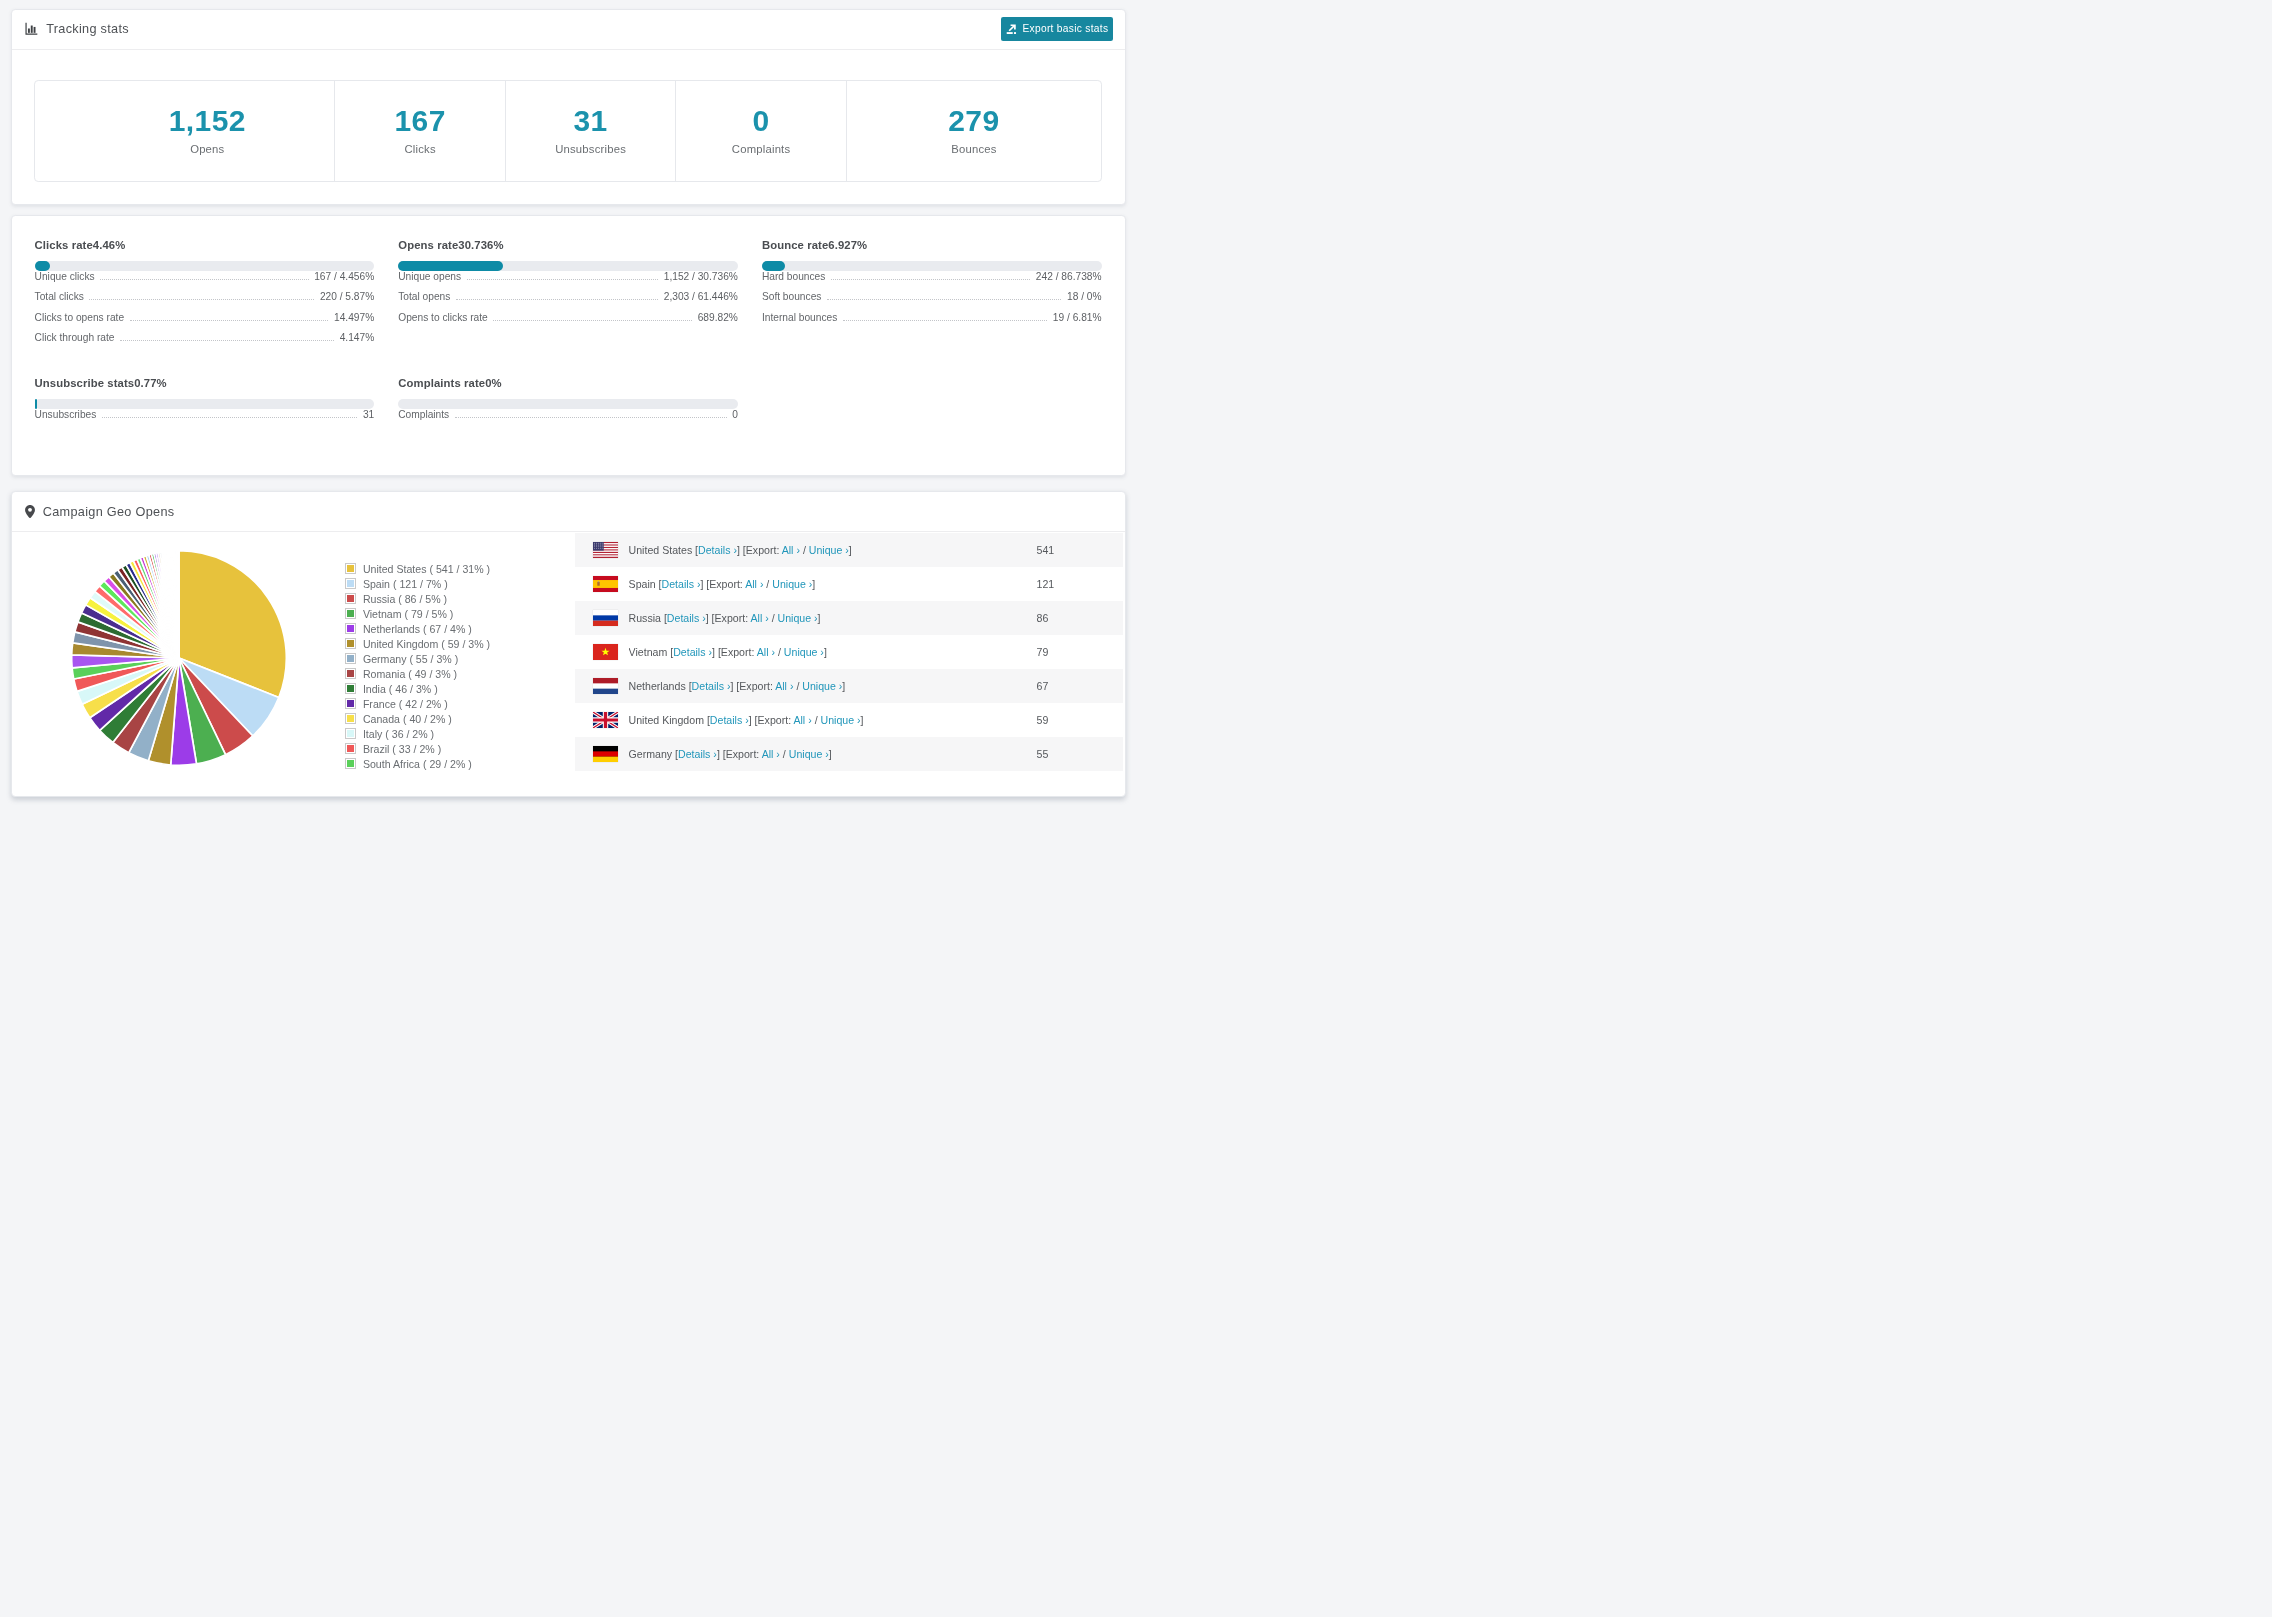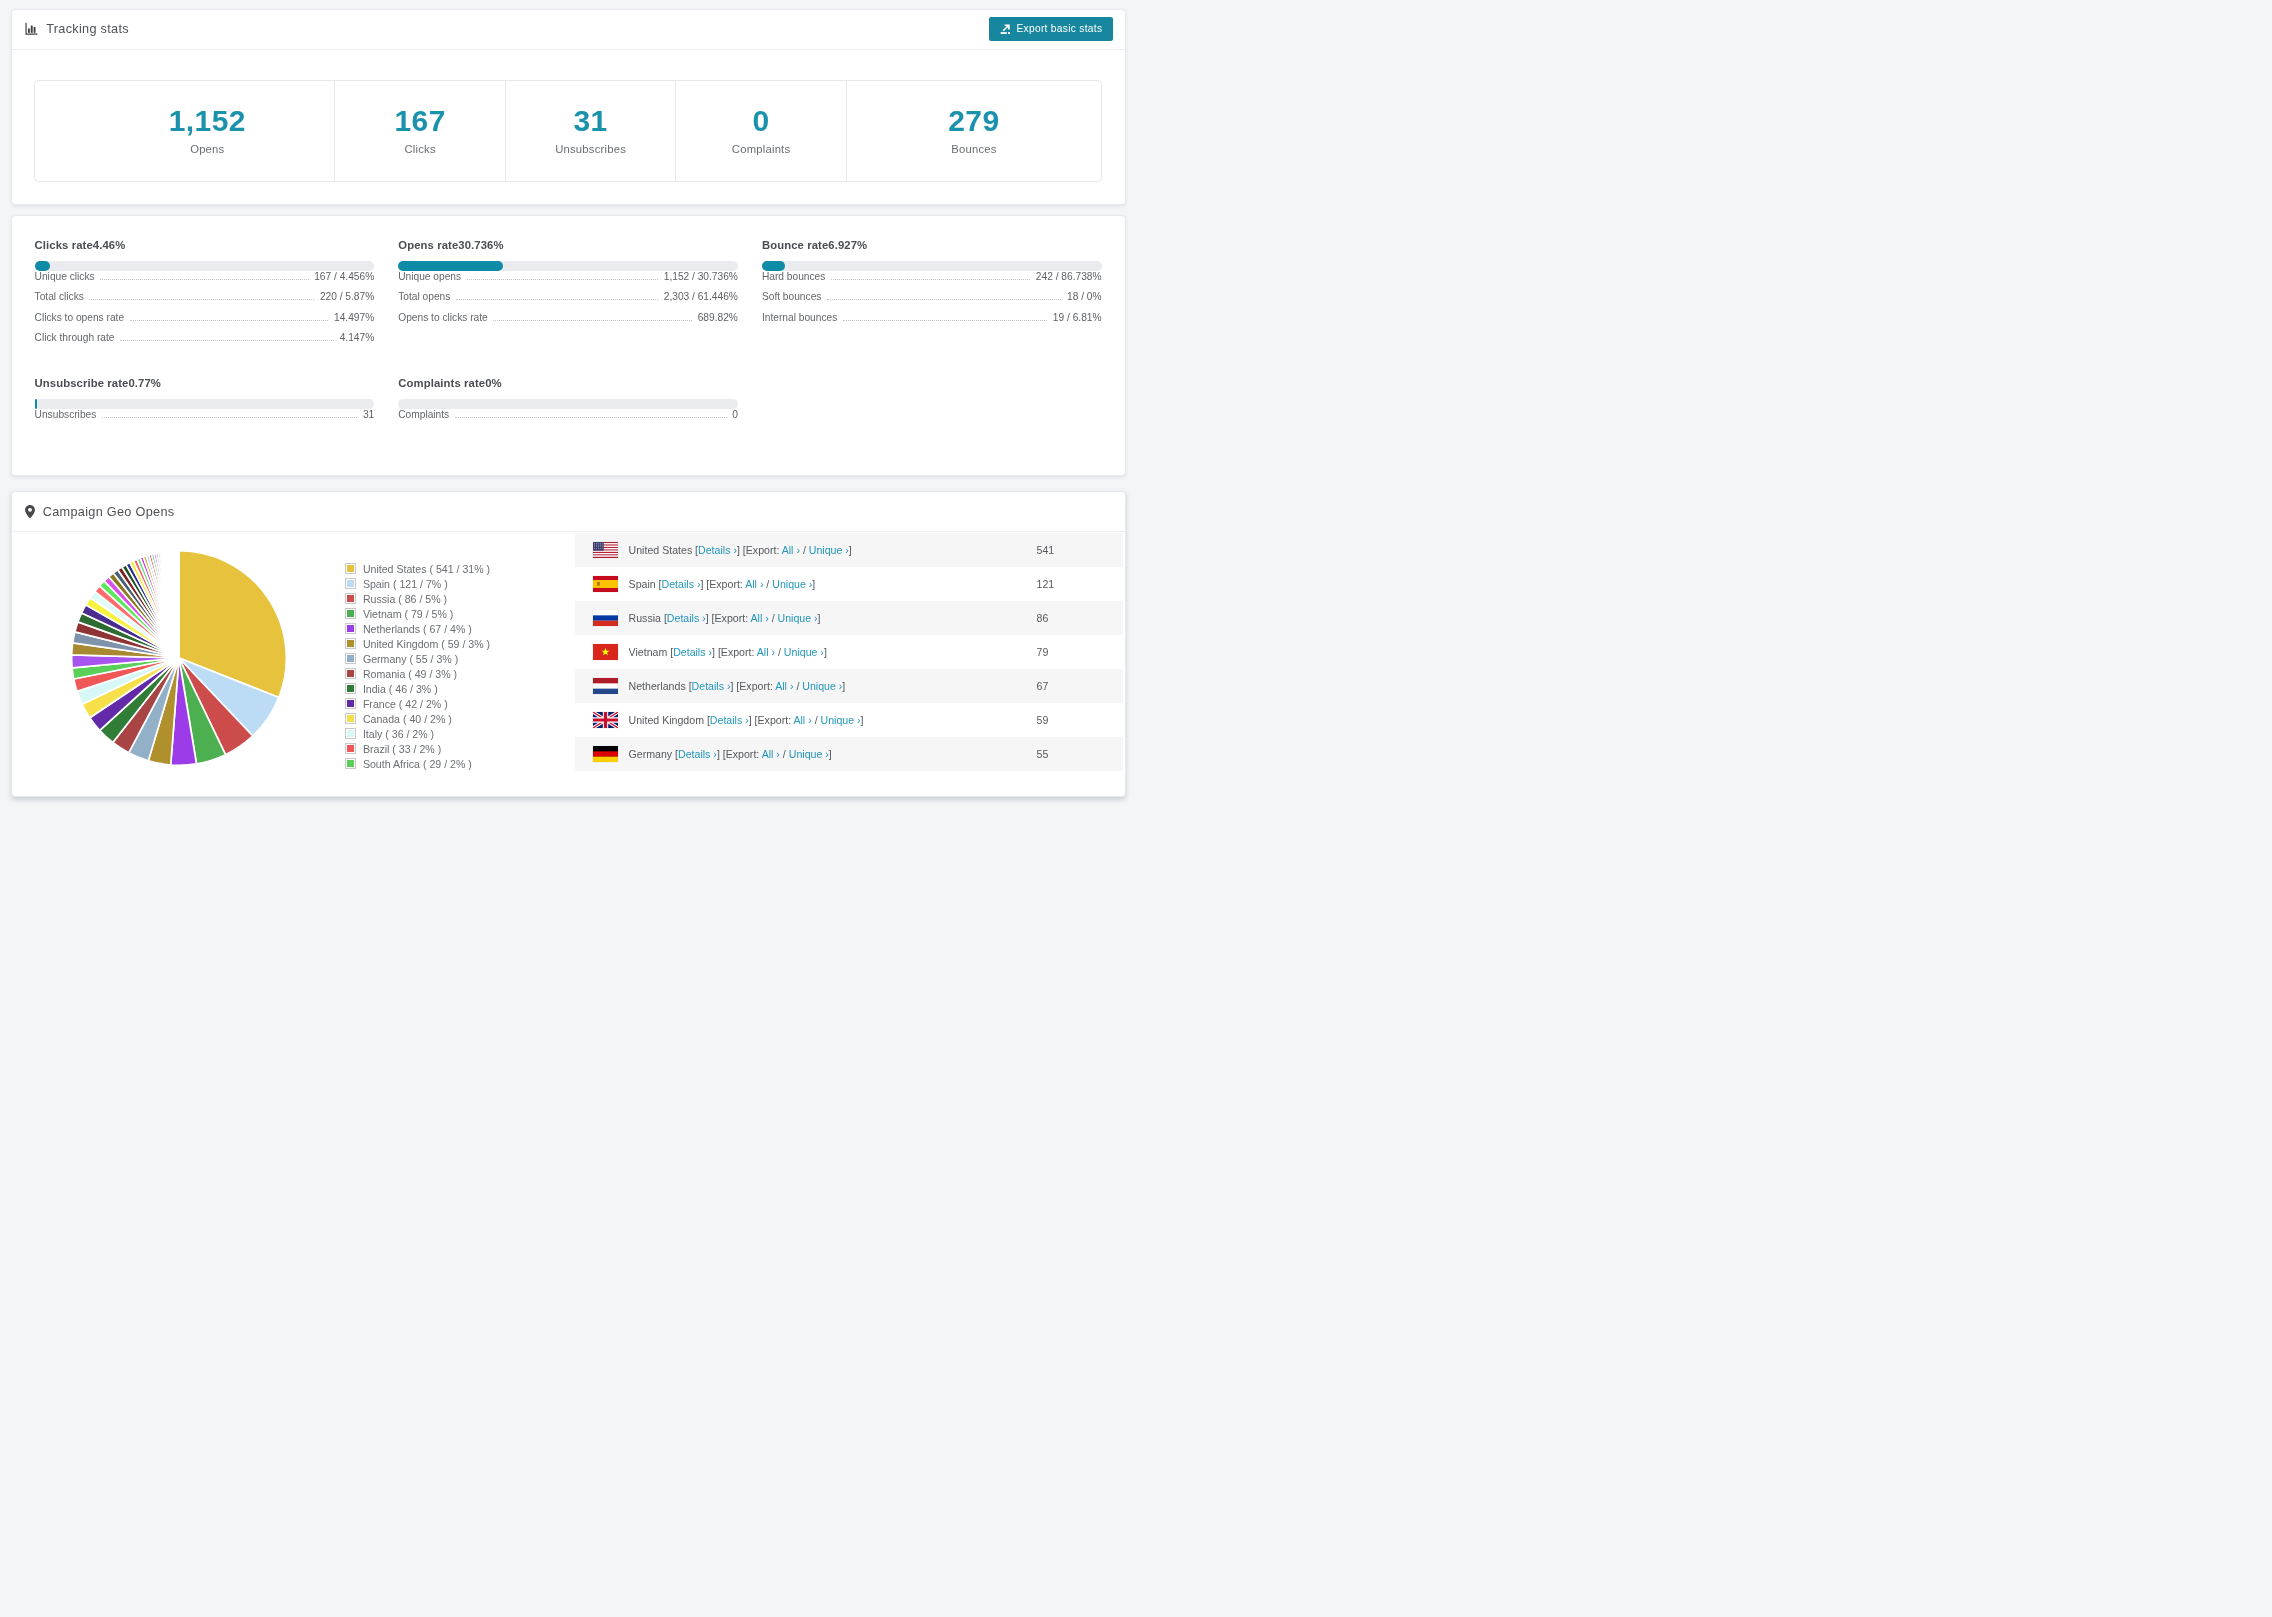--- a/index.html
+++ b/index.html
@@ -23,21 +23,21 @@
     position:relative;height:39px;border-bottom:0.7px solid #ededef;
     display:flex;align-items:center;padding:0 13.4px;gap:7.8px;
   }
   .hdr-title{font-size:12.7px;color:#4e5155;letter-spacing:0.3px}
   .hdr-icon{display:flex;align-items:center}
 
   .export-btn{
     position:absolute;right:11.3px;top:7px;height:24px;
     display:flex;align-items:center;gap:5.6px;
     background:#17879f;color:#fff;border:none;border-radius:2.1px;
-    font-size:10.2px;padding:0 11px;font-family:inherit;letter-spacing:0.3px;cursor:pointer;
+    font-size:10.2px;padding:0 5px;font-family:inherit;letter-spacing:0.3px;cursor:pointer;
   }
 
   
   .stats-box{
     position:absolute;left:22.6px;right:22.6px;top:70px;height:100px;
     border:0.7px solid #e6e8ec;border-radius:4.2px;display:flex;background:#fff;padding-left:45px;
   }
   .stat-cell{
     display:flex;flex-direction:column;align-items:center;justify-content:center;gap:6.4px;
     border-right:0.7px solid #e6e8ec;flex:1;
@@ -214,21 +214,21 @@
           </div>
           <div class="rate-row">
             <span class="rate-label">Internal bounces</span>
             <span class="leader"></span>
             <span class="rate-val">19 / 6.81%</span>
           </div>
         </div>
       </div>
       <div class="rate-block">
         <div class="rate-head">
-          <span class="rate-title">Unsubscribe rate</span>
+          <span class="rate-title">Unsubscribe stats</span>
           <span class="rate-pct">0.77%</span>
         </div>
         <div class="bar-track">
           <div class="bar-fill" style="width: max(0.77%, 2.8px);"></div>
         </div>
         <div class="rate-rows">
           <div class="rate-row">
             <span class="rate-label">Unsubscribes</span>
             <span class="leader"></span>
             <span class="rate-val">31</span>

